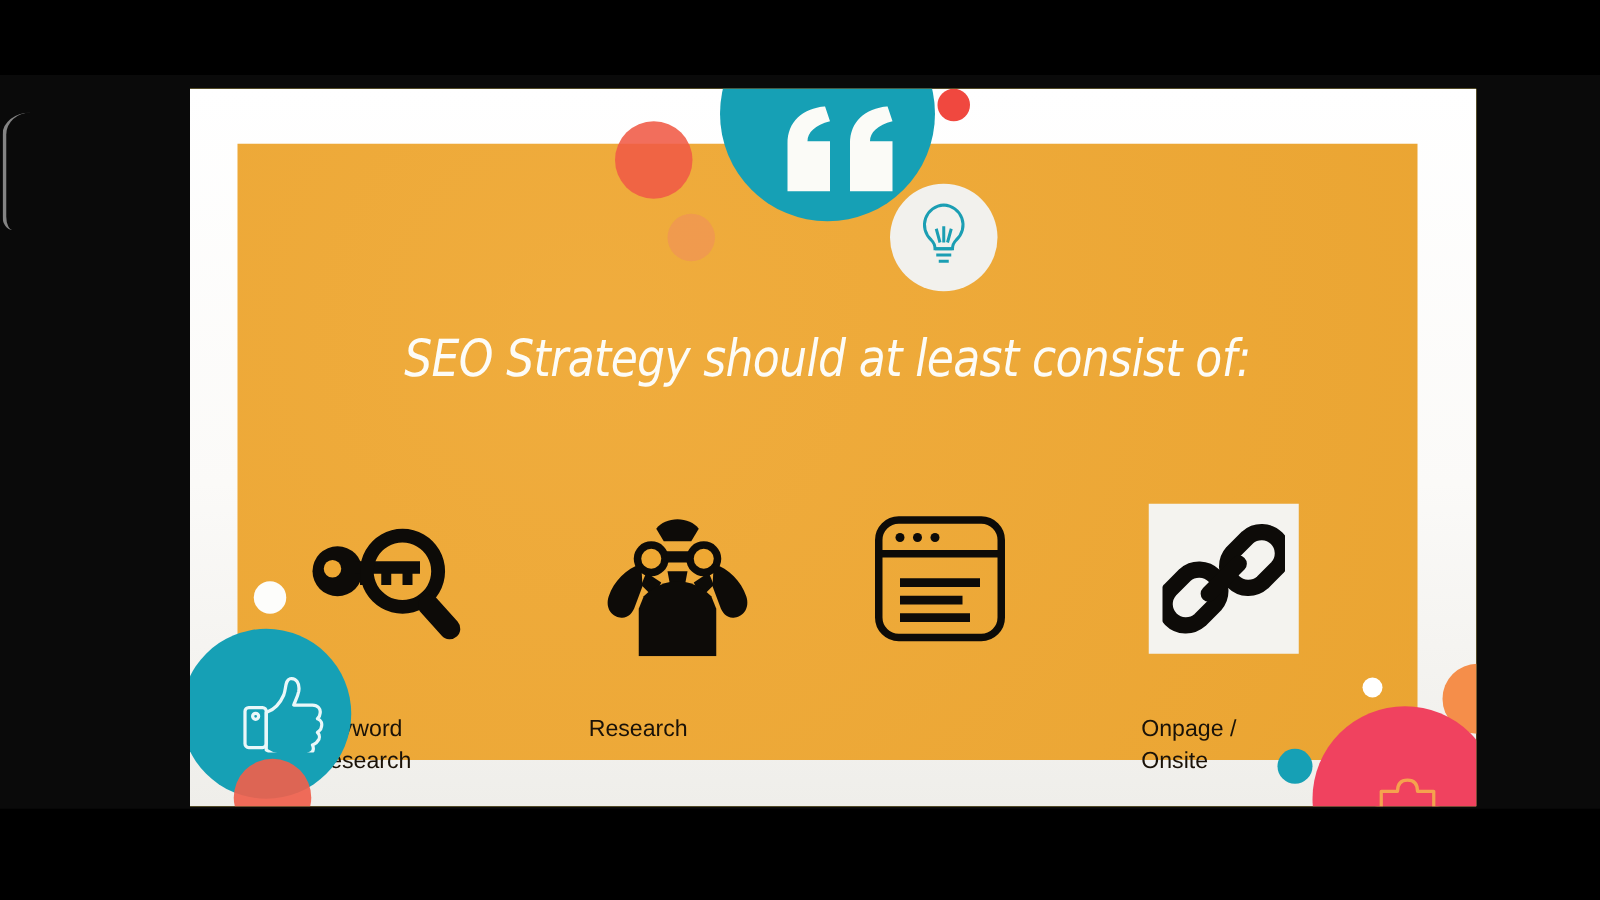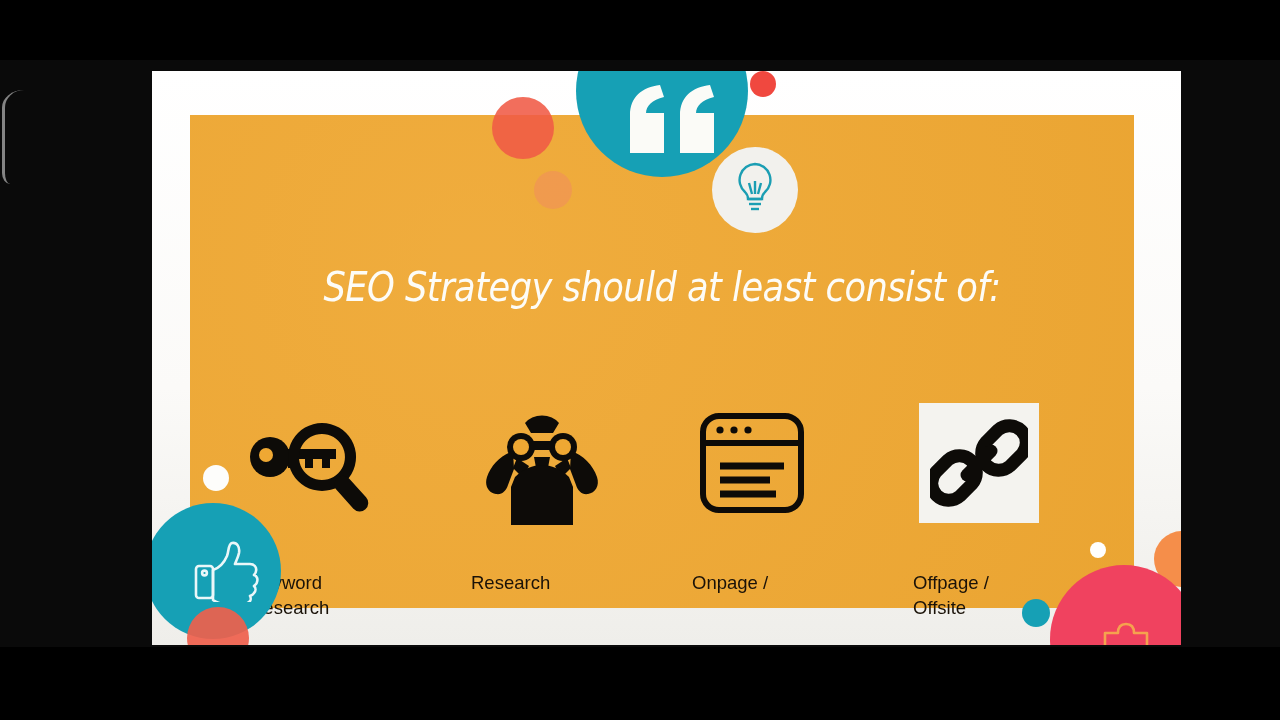--- a/index.html
+++ b/index.html
@@ -228,25 +228,24 @@
 
       <div class="label-row">
         <div class="label">
           <span>Keyword</span>
           <span>Research</span>
         </div>
         <div class="label">
           <span>Research</span>
         </div>
         <div class="label">
+        </div>
+        <div class="label">
           <span>Onpage /</span>
-        </div>
-        <div class="label">
-          <span>Offpage /</span>
-          <span>Offsite</span>
+          <span>Onsite</span>
         </div>
       </div>
     </div>
 
     <div class="circ coral-faint"></div>
     <div class="circ coral-top"></div>
     <div class="circ red-dot-top"></div>
     <div class="circ teal-big"></div>
 
     <div class="quote-mark">

